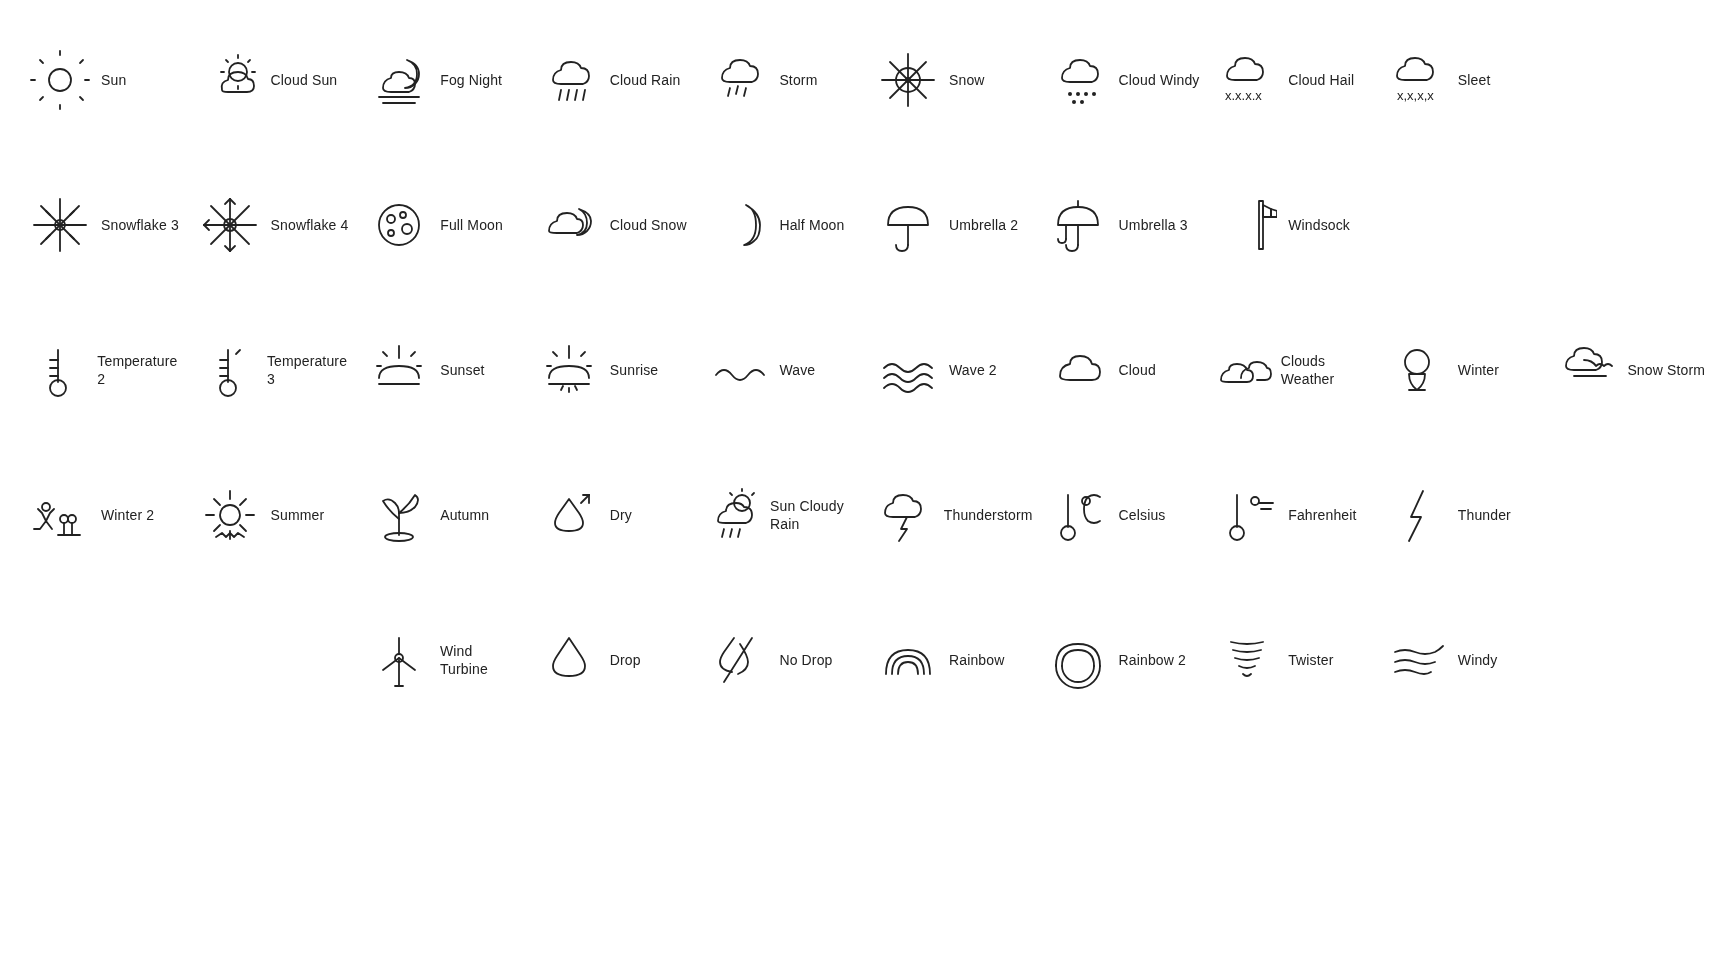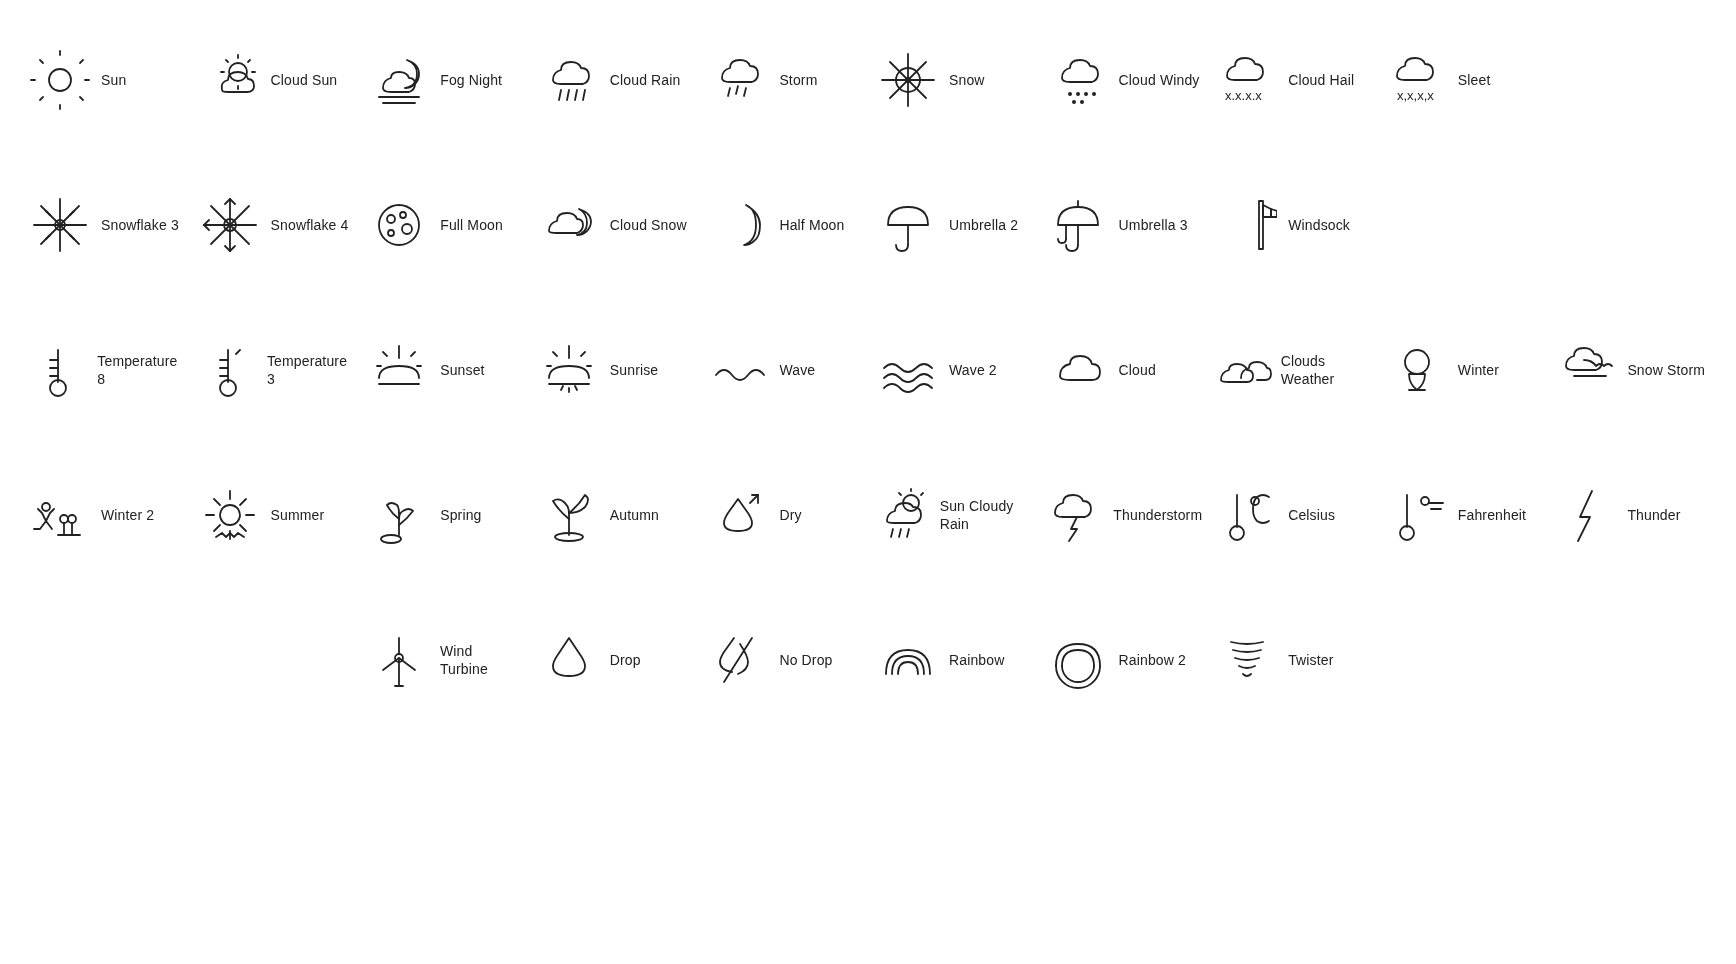--- a/index.html
+++ b/index.html
@@ -267,21 +267,21 @@
     <div class="icon-cell">
       <div class="icon-svg">
         <svg viewBox="0 0 60 60" xmlns="http://www.w3.org/2000/svg">
           <line x1="30" y1="10" x2="30" y2="42"></line>
           <circle cx="30" cy="48" r="8"></circle>
           <line x1="22" y1="20" x2="30" y2="20"></line>
           <line x1="22" y1="28" x2="30" y2="28"></line>
           <line x1="22" y1="36" x2="30" y2="36"></line>
         </svg>
       </div>
-      <div class="icon-label">Temperature 8</div>
+      <div class="icon-label">Temperature 2</div>
     </div>
     <div class="icon-cell">
       <div class="icon-svg">
         <svg viewBox="0 0 60 60" xmlns="http://www.w3.org/2000/svg">
           <line x1="30" y1="10" x2="30" y2="42"></line>
           <circle cx="30" cy="48" r="8"></circle>
           <line x1="22" y1="20" x2="30" y2="20"></line>
           <line x1="22" y1="28" x2="30" y2="28"></line>
           <line x1="22" y1="36" x2="30" y2="36"></line>
           <line x1="38" y1="14" x2="42" y2="10"></line>
@@ -406,31 +406,20 @@
           <line x1="46" y1="46" x2="40" y2="40"></line>
           <path d="M16 52 L22 48 L26 52 L30 48 L34 52 L38 48 L44 52"></path>
         </svg>
       </div>
       <div class="icon-label">Summer</div>
     </div>
     <div class="icon-cell">
       <div class="icon-svg">
         <svg viewBox="0 0 60 60" xmlns="http://www.w3.org/2000/svg">
           <path d="M30 50 L30 28"></path>
-          <path d="M30 34 Q22 28 18 20 Q22 16 28 20 Q30 22 30 28"></path>
-          <path d="M30 40 Q38 34 44 26 Q40 22 34 26 Q30 28 30 34"></path>
-          <ellipse cx="22" cy="54" rx="10" ry="4"></ellipse>
-        </svg>
-      </div>
-      <div class="icon-label">Spring</div>
-    </div>
-    <div class="icon-cell">
-      <div class="icon-svg">
-        <svg viewBox="0 0 60 60" xmlns="http://www.w3.org/2000/svg">
-          <path d="M30 50 L30 28"></path>
           <path d="M30 34 Q20 26 14 16 Q20 12 26 18 Q30 22 30 28"></path>
           <path d="M30 28 Q40 20 46 10 Q52 14 46 22 Q40 28 30 28"></path>
           <ellipse cx="30" cy="52" rx="14" ry="4"></ellipse>
         </svg>
       </div>
       <div class="icon-label">Autumn</div>
     </div>
     <div class="icon-cell">
       <div class="icon-svg">
         <svg viewBox="0 0 60 60" xmlns="http://www.w3.org/2000/svg">
@@ -562,15 +551,25 @@
           <path d="M14 12 Q30 16 46 12"></path>
           <path d="M16 20 Q30 24 44 20"></path>
           <path d="M18 28 Q30 32 42 28"></path>
           <path d="M22 36 Q30 40 38 36"></path>
           <path d="M26 44 Q30 48 34 44"></path>
         </svg>
       </div>
       <div class="icon-label">Twister</div>
     </div>
     <div class="icon-cell">
+      <div class="icon-svg">
+        <svg viewBox="0 0 60 60" xmlns="http://www.w3.org/2000/svg">
+          <path d="M8 22 Q18 18 28 22 Q38 26 48 22 Q52 20 56 16"></path>
+          <path d="M8 32 Q18 28 28 32 Q38 36 48 32"></path>
+          <path d="M8 42 Q18 38 28 42 Q38 46 44 42"></path>
+        </svg>
+      </div>
+      <div class="icon-label">Windy</div>
+    </div>
+    <div class="icon-cell">
       <div class="icon-svg"></div>
     </div>
   </div>
 
 </body></html>

